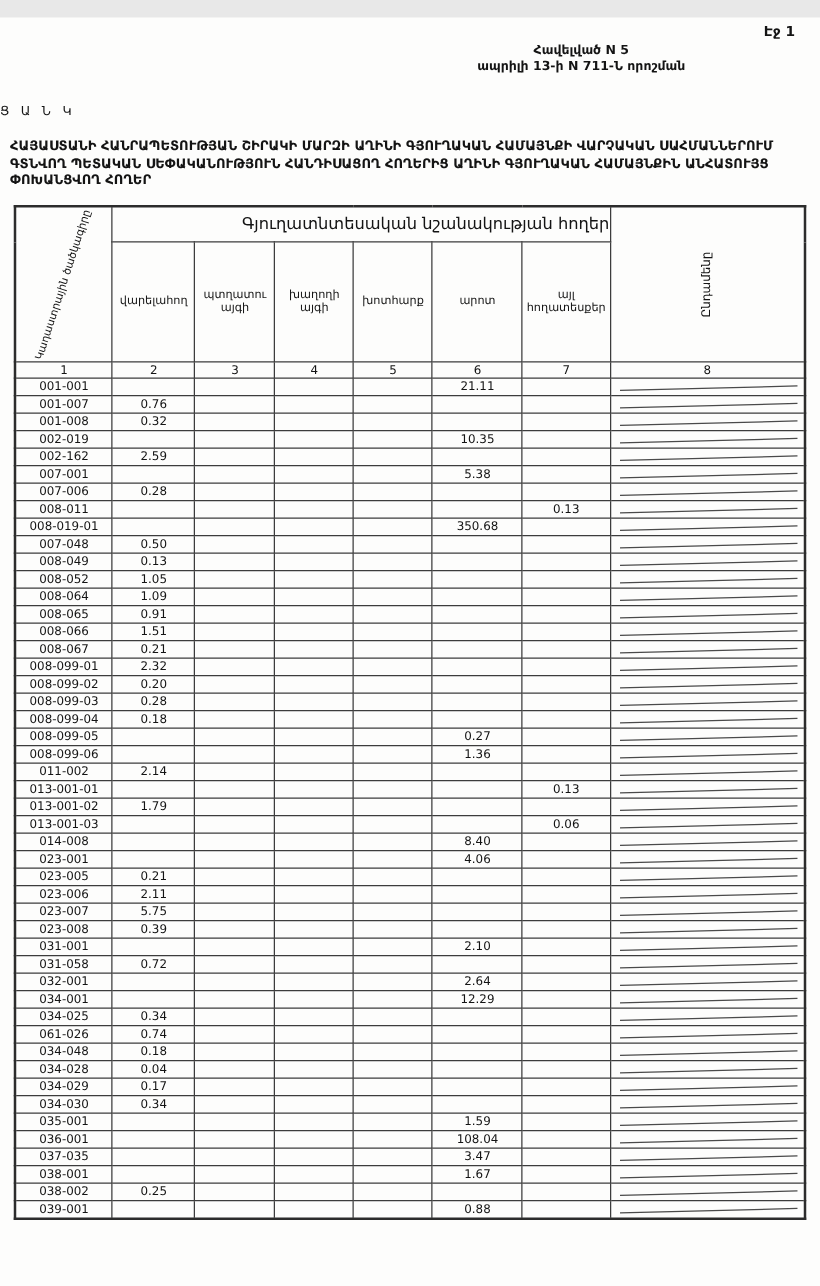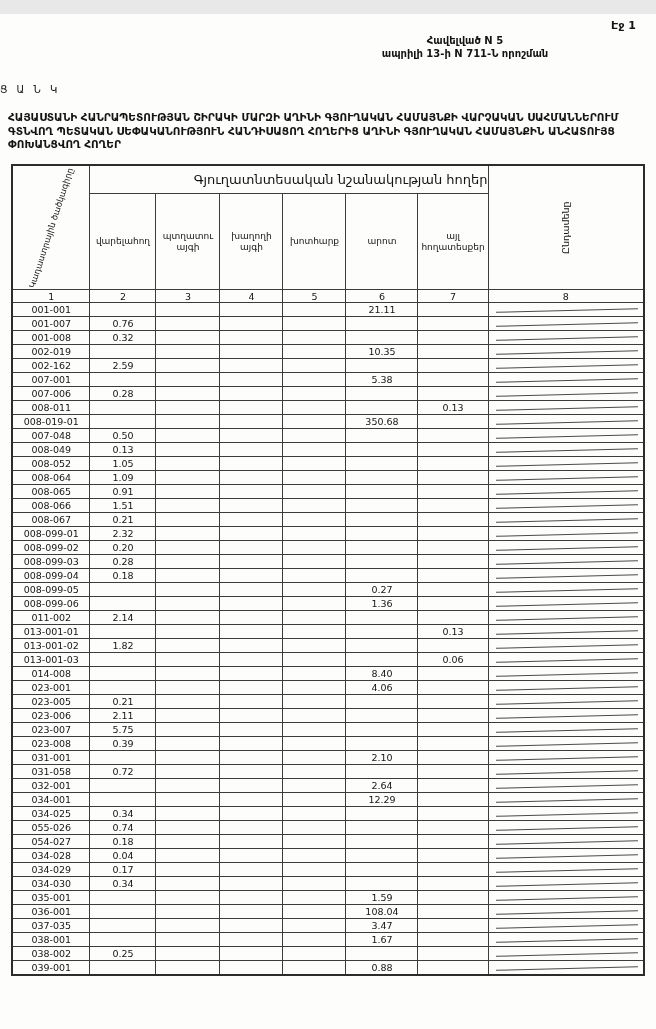--- a/index.html
+++ b/index.html
@@ -400,21 +400,21 @@
           <td class="val-cell"></td>
           <td class="val-cell"></td>
           <td class="val-cell"></td>
           <td class="val-cell"></td>
           <td class="val-cell"></td>
           <td class="val-cell">0.13</td>
           <td class="total-cell"></td>
         </tr>
         <tr>
           <td class="code-cell">013-001-02</td>
-          <td class="val-cell">1.82</td>
+          <td class="val-cell">1.79</td>
           <td class="val-cell"></td>
           <td class="val-cell"></td>
           <td class="val-cell"></td>
           <td class="val-cell"></td>
           <td class="val-cell"></td>
           <td class="total-cell"></td>
         </tr>
         <tr>
           <td class="code-cell">013-001-03</td>
           <td class="val-cell"></td>
@@ -529,31 +529,31 @@
           <td class="code-cell">034-025</td>
           <td class="val-cell">0.34</td>
           <td class="val-cell"></td>
           <td class="val-cell"></td>
           <td class="val-cell"></td>
           <td class="val-cell"></td>
           <td class="val-cell"></td>
           <td class="total-cell"></td>
         </tr>
         <tr>
-          <td class="code-cell">055-026</td>
+          <td class="code-cell">061-026</td>
           <td class="val-cell">0.74</td>
           <td class="val-cell"></td>
           <td class="val-cell"></td>
           <td class="val-cell"></td>
           <td class="val-cell"></td>
           <td class="val-cell"></td>
           <td class="total-cell"></td>
         </tr>
         <tr>
-          <td class="code-cell">054-027</td>
+          <td class="code-cell">034-048</td>
           <td class="val-cell">0.18</td>
           <td class="val-cell"></td>
           <td class="val-cell"></td>
           <td class="val-cell"></td>
           <td class="val-cell"></td>
           <td class="val-cell"></td>
           <td class="total-cell"></td>
         </tr>
         <tr>
           <td class="code-cell">034-028</td>

